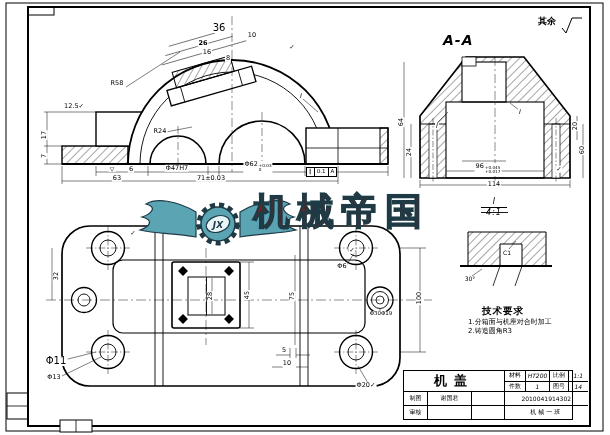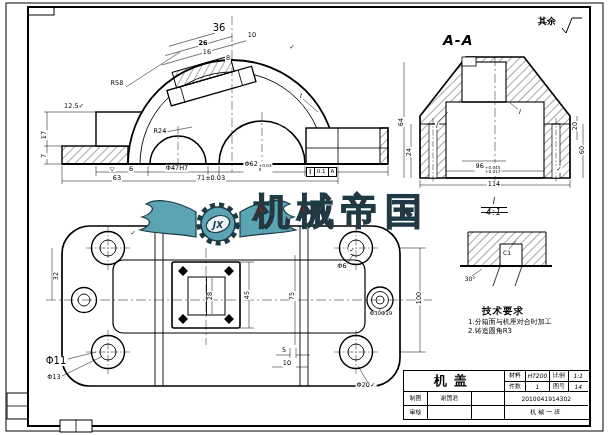--- a/index.html
+++ b/index.html
@@ -27,21 +27,21 @@
   #surplus span{font-size:9px;font-weight:bold;}
   #techreq{left:468px;top:306px;width:124px;}
   #techreq h4{margin:0 0 3px 14px;font-size:9.5px;letter-spacing:1px;}
   #techreq div{font-size:7px;margin-top:2px;white-space:nowrap;}
   
   .gdt{position:absolute;display:inline-flex;border:0.8px solid #000;background:#fff;z-index:4;}
   .gdt span{font-size:5.5px;line-height:1.4;padding:0 2px;border-right:0.8px solid #000;}
   .gdt span:last-child{border-right:none;}
   #gdt-front{left:306px;top:167px;}
   
-  #titleblock{position:absolute;left:403px;top:370px;width:187px;height:50px;
+  #titleblock{position:absolute;left:403px;top:370px;width:170px;height:50px;
               border:1.8px solid #000;box-sizing:border-box;background:#fff;z-index:5;}
   #titleblock .c{position:absolute;box-sizing:border-box;display:flex;align-items:center;
                  justify-content:center;font-size:6px;overflow:hidden;white-space:nowrap;}
   .br{border-right:0.8px solid #000;} .bb{border-bottom:0.8px solid #000;}
   .tb-name{left:0;top:0;width:101px;height:21px;font-size:13px !important;font-weight:bold;letter-spacing:7px;}
   .tb-mat-l{left:101px;top:0;width:21px;height:10.5px;}
   .tb-mat-v{left:122px;top:0;width:24px;height:10.5px;font-style:italic;}
   .tb-scale-l{left:146px;top:0;width:19px;height:10.5px;}
   .tb-scale-v{left:165px;top:0;width:18.5px;height:10.5px;font-style:italic;}
   .tb-qty-l{left:101px;top:10.5px;width:21px;height:10.5px;}

